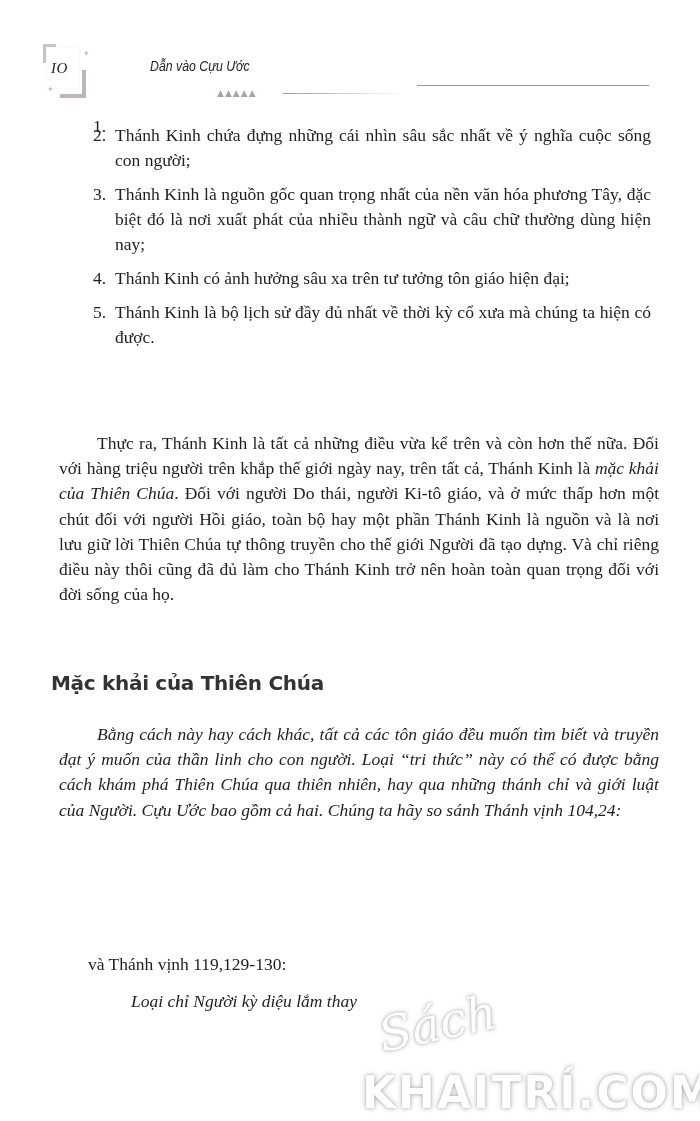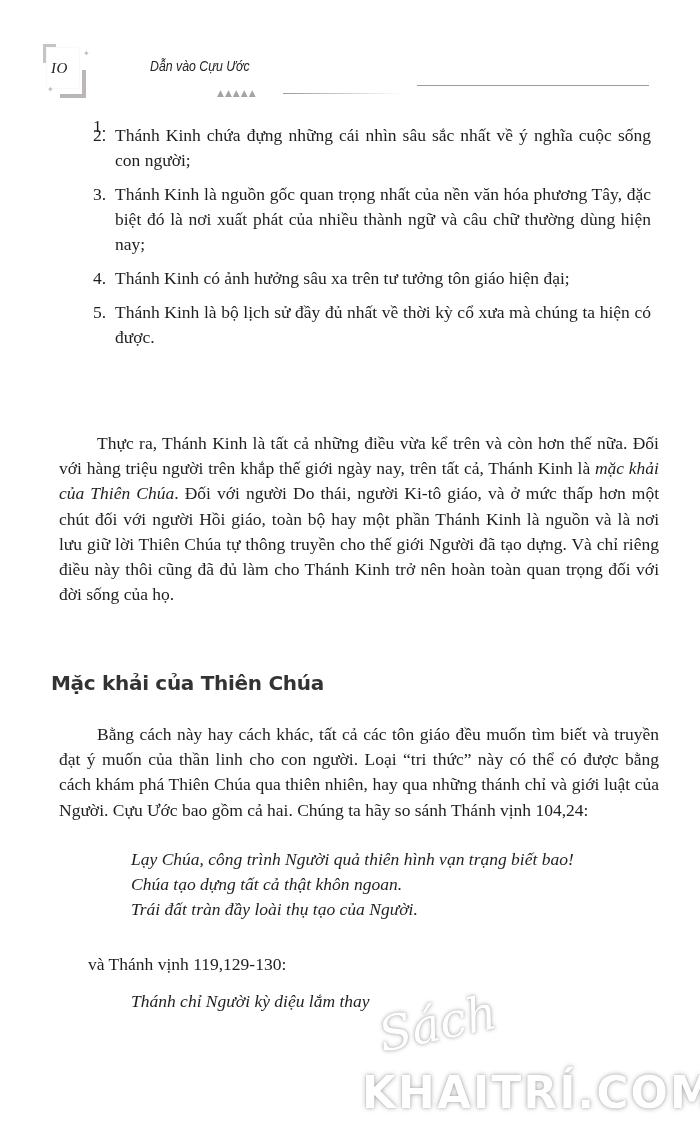--- a/index.html
+++ b/index.html
@@ -18,21 +18,21 @@
     .rule-right { position: absolute; left: 417px; top: 85px; width: 232px; height: 1px; background: #9b9b9b; }
 
     
     .text { font-family: "Liberation Serif", "DejaVu Serif", serif; font-size: 17.5px; line-height: 25px; color: #1e1e1e; }
     .list { position: absolute; left: 93px; top: 114px; width: 558px; margin: 0; padding: 0; list-style: none; }
     .list li { position: relative; padding-left: 22px; margin-bottom: 9px; text-align: justify; }
     .list li .num { position: absolute; left: 0; top: 0; }
     .para { position: absolute; left: 51px; width: 600px; margin: 8px; text-align: justify; text-indent: 38px; }
     .p1 { top: 423px; line-height: 25.2px; }
     .heading { position: absolute; left: 51px; top: 671px; margin: 0; font-family: "DejaVu Sans", sans-serif; font-weight: bold; font-size: 20px; color: #333; letter-spacing: -0.3px; }
-    .p2 { top: 714px; line-height: 25.2px; }
+    .p2 { top: 714px; line-height: 25.2px; font-style: italic; }
     .verse { position: absolute; left: 131px; width: 520px; margin: 0; font-style: italic; line-height: 25px; }
     .v1 { top: 847px; }
     .lead { position: absolute; left: 88px; top: 952px; margin: 0; }
     .v2 { top: 989px; left: 131px; }
 
     
     .wm-script { position: absolute; left: 378px; top: 995px; font-family: "DejaVu Serif", serif; font-style: italic; font-size: 48px; color: #ffffff; text-shadow: 0 0 4px rgba(0,0,0,0.35), 0 0 1px rgba(0,0,0,0.25); transform: rotate(-12deg); }
     .wm-main { position: absolute; left: 362px; top: 1067px; font-family: "DejaVu Sans", sans-serif; font-weight: bold; font-size: 44px; letter-spacing: 2px; color: #ffffff; text-shadow: 0 0 5px rgba(0,0,0,0.35), 0 0 1px rgba(0,0,0,0.3); }
   </style>
 </head>
@@ -58,27 +58,22 @@
     <li><span class="num">4.</span><span>Thánh Kinh có ảnh hưởng sâu xa trên tư tưởng tôn giáo hiện đại;</span></li>
     <li><span class="num">5.</span><span>Thánh Kinh là bộ lịch sử đầy đủ nhất về thời kỳ cổ xưa mà chúng ta hiện có được.</span></li>
   </ol>
 
   <p class="para p1 text"><span>Thực ra, Thánh Kinh là tất cả những điều vừa kể trên và còn hơn thế nữa. Đối với hàng triệu người trên khắp thế giới ngày nay, trên tất cả, Thánh Kinh là </span><em>mặc khải của Thiên Chúa</em><span>. Đối với người Do thái, người Ki-tô giáo, và ở mức thấp hơn một chút đối với người Hồi giáo, toàn bộ hay một phần Thánh Kinh là nguồn và là nơi lưu giữ lời Thiên Chúa tự thông truyền cho thế giới Người đã tạo dựng. Và chỉ riêng điều này thôi cũng đã đủ làm cho Thánh Kinh trở nên hoàn toàn quan trọng đối với đời sống của họ.</span></p>
 
   <h2 class="heading">Mặc khải của Thiên Chúa</h2>
 
   <p class="para p2 text">Bằng cách này hay cách khác, tất cả các tôn giáo đều muốn tìm biết và truyền đạt ý muốn của thần linh cho con người. Loại “tri thức” này có thể có được bằng cách khám phá Thiên Chúa qua thiên nhiên, hay qua những thánh chỉ và giới luật của Người. Cựu Ước bao gồm cả hai. Chúng ta hãy so sánh Thánh vịnh 104,24:</p>
 
-  <div class="verse v1 text">
-    <div>Lạy Chúa, công trình Người quả thiên hình vạn trạng biết bao!</div>
-    <div>Chúa tạo dựng tất cả thật khôn ngoan.</div>
-    <div>Trái đất tràn đầy loài thụ tạo của Người.</div>
-  </div>
 
   <p class="lead text">và Thánh vịnh 119,129-130:</p>
 
   <div class="verse v2 text">
-    <div>Thánh chỉ Người kỳ diệu lắm thay</div>
+    <div>Loại chỉ Người kỳ diệu lắm thay</div>
   </div>
 
   <div class="wm-script">Sách</div>
   <div class="wm-main">KHAITRÍ.COM</div>
 </div>
 
 </body></html>

